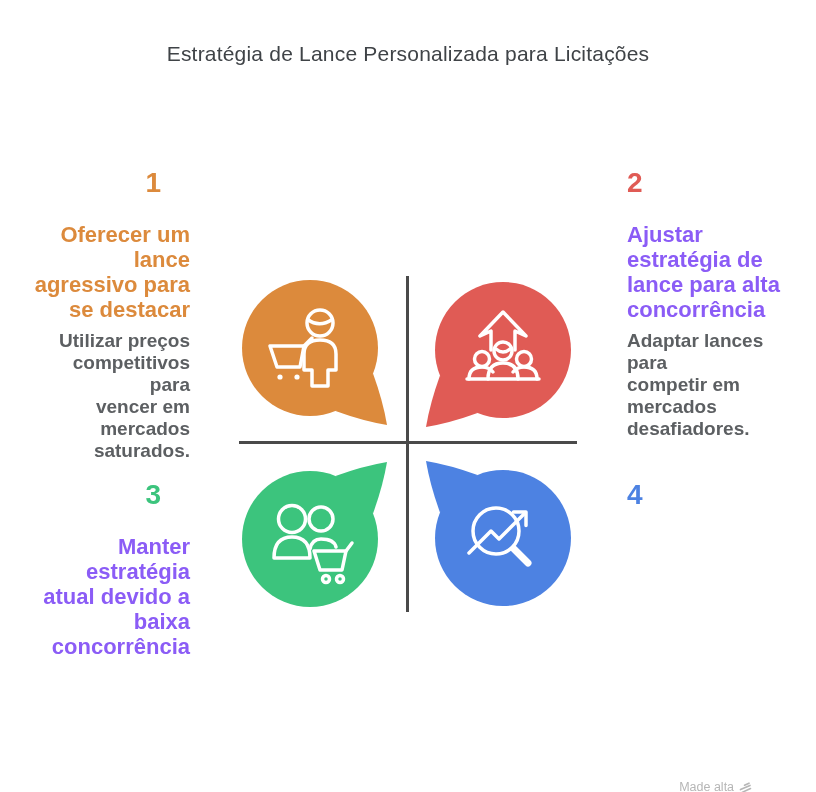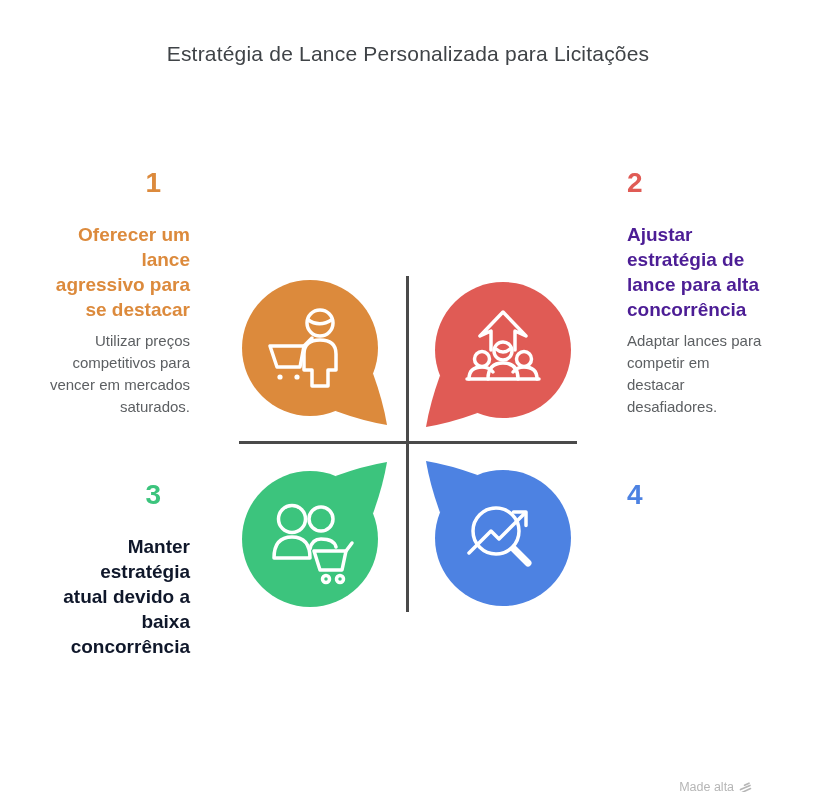--- a/index.html
+++ b/index.html
@@ -9,22 +9,22 @@
   }
   .page-title{
     position:absolute;top:42px;left:0;width:816px;text-align:center;
     font-size:21px;font-weight:400;color:#3f4347;letter-spacing:.2px;
   }
   .qblock{position:absolute;width:160px;}
   .q-right{text-align:right;}
   .q-left{text-align:left;}
   .qnum{font-size:28px;line-height:30px;font-weight:700;}
   .q-right .qnum{padding-right:29px;}
-  .qtitle{font-size:19px;line-height:25px;font-weight:700;margin-top:24px;white-space:pre-line;}
-  .qdesc{font-size:15px;line-height:22px;font-weight:400;color:#5c5f62;margin-top:8px;white-space:pre-line;}
+  .qtitle{font-size:22px;line-height:25px;font-weight:700;margin-top:24px;white-space:pre-line;}
+  .qdesc{font-size:19px;line-height:22px;font-weight:700;color:#5c5f62;margin-top:8px;white-space:pre-line;}
   .bubble{position:absolute;width:160px;height:160px;}
   .flip-x{transform:scaleX(-1);}
   .flip-y{transform:scaleY(-1);}
   .flip-xy{transform:scale(-1,-1);}
   .bicon{position:absolute;width:100px;height:100px;}
   .divider{position:absolute;background:#4a4a4a;}
   .divider-h{left:239px;top:441px;width:338px;height:3px;}
   .divider-v{left:406px;top:276px;width:3px;height:336px;}
   .footer{
     position:absolute;top:756px;right:20px;display:flex;align-items:center;gap:5px;
@@ -46,33 +46,33 @@
 agressivo para
 se destacar</div>
     <div class="qdesc">Utilizar preços
 competitivos para
 vencer em mercados
 saturados.</div>
   </div>
 
   <div class="qblock q-left" style="left:627px;top:168px;">
     <div class="qnum" style="color: rgb(224, 91, 85);">2</div>
-    <div class="qtitle" style="color: #4c1d95;">Ajustar
+    <div class="qtitle" style="color: #8b5cf6;">Ajustar
 estratégia de
 lance para alta
 concorrência</div>
     <div class="qdesc">Adaptar lances para
 competir em
-destacar
+mercados
 desafiadores.</div>
   </div>
 
   <div class="qblock q-right" style="left:30px;top:480px;">
     <div class="qnum" style="color: rgb(60, 196, 125);">3</div>
-    <div class="qtitle" style="color: #0f172a;">Manter
+    <div class="qtitle" style="color: #8b5cf6;">Manter
 estratégia
 atual devido a
 baixa
 concorrência</div>
   </div>
 
   <div class="qblock q-left" style="left:627px;top:480px;">
     <div class="qnum" style="color: rgb(77, 130, 226);">4</div>
   </div>
 

